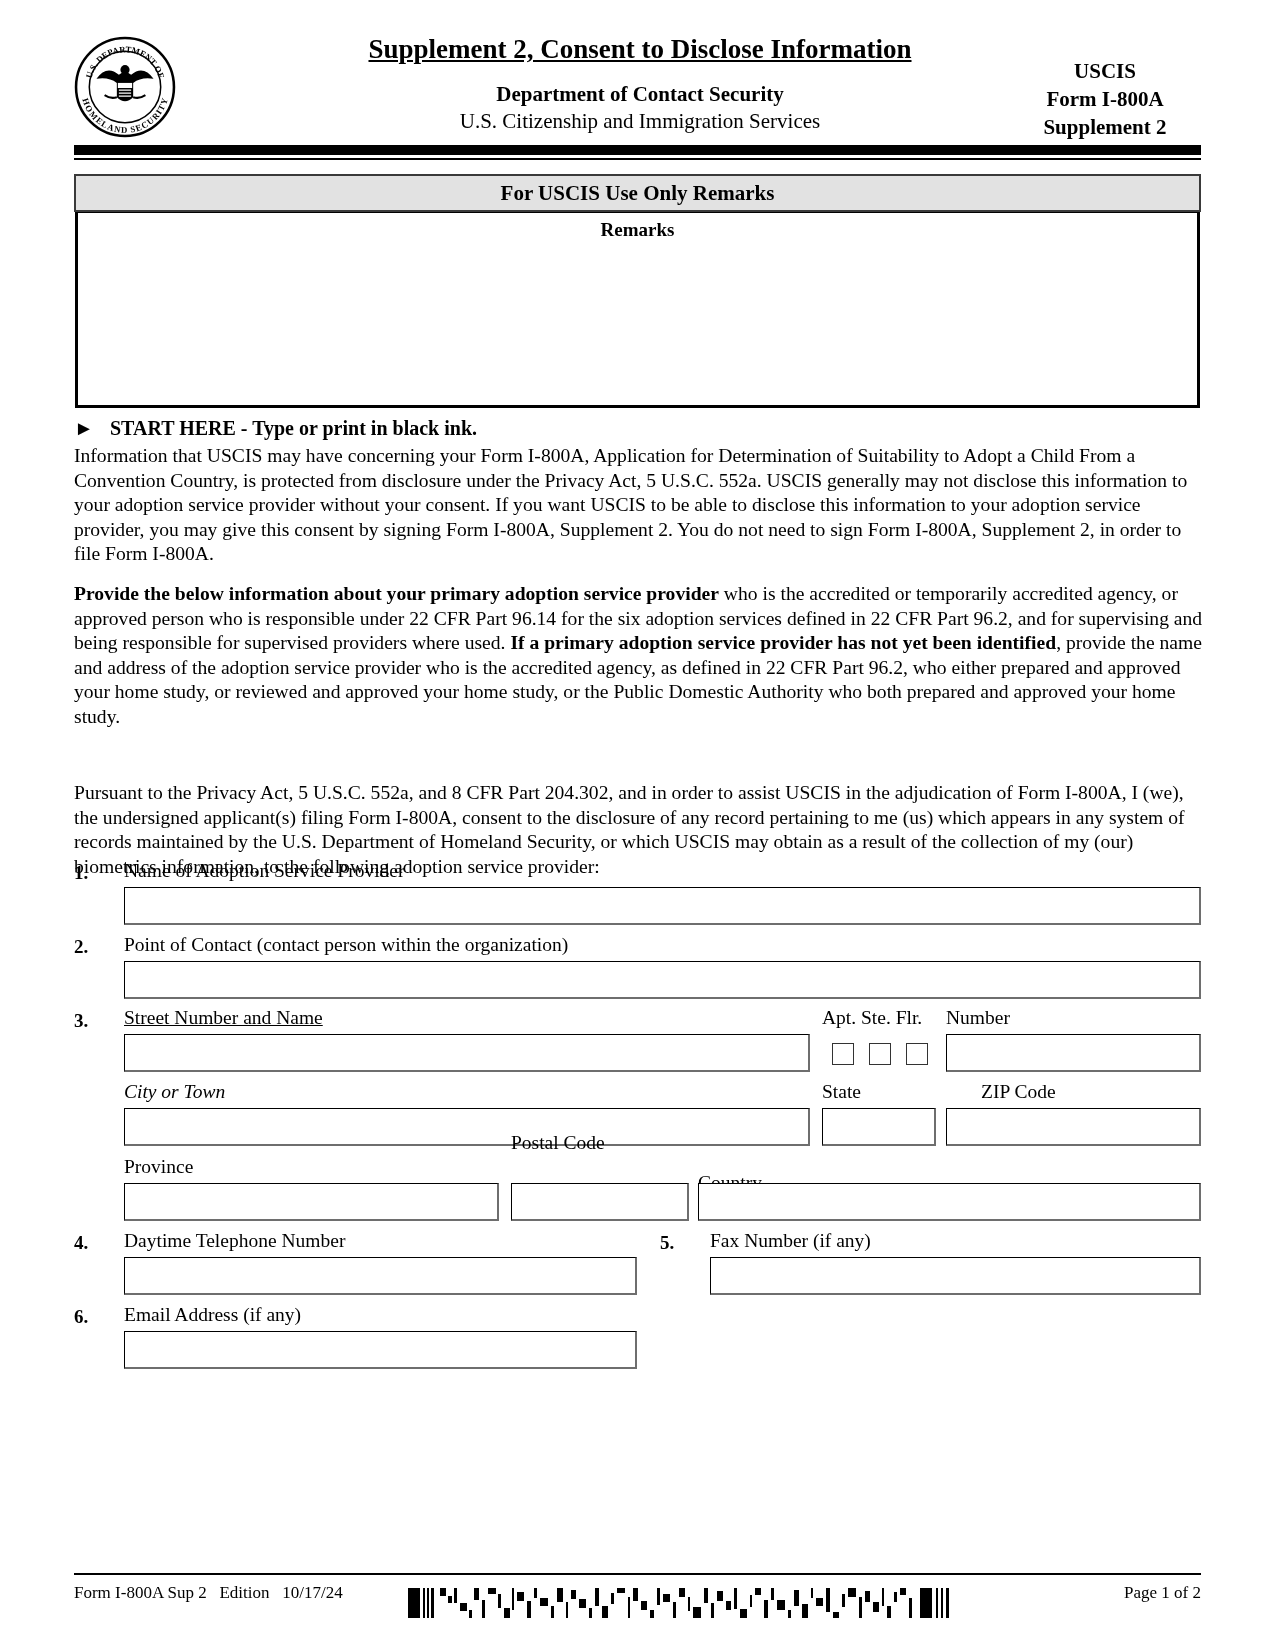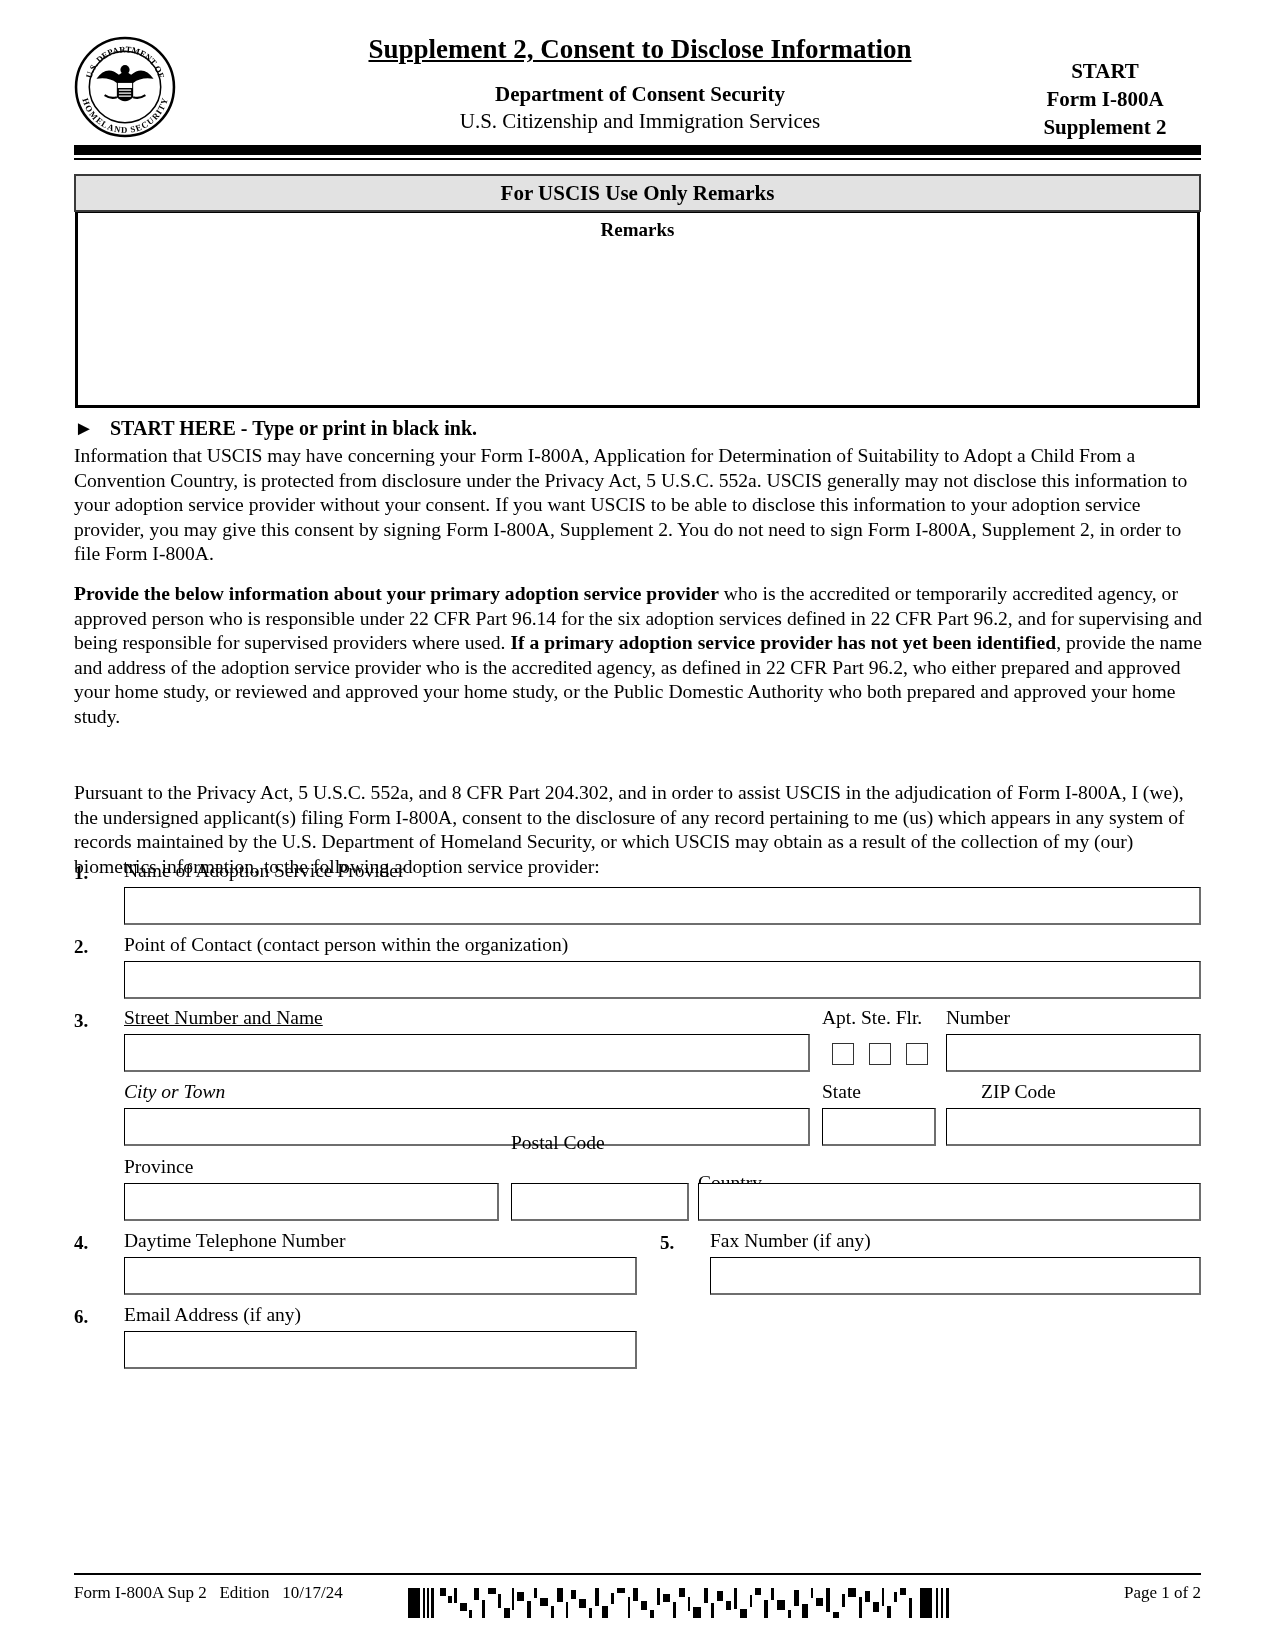--- a/index.html
+++ b/index.html
@@ -56,24 +56,24 @@
     <text font-size="8.5" font-family="Liberation Serif, serif" font-weight="bold" dy="7"><textPath href="#arcBot" startOffset="50%" text-anchor="middle">HOMELAND SECURITY</textPath></text>
 
     <path d="M22 42 Q32 28 44 38 L50 34 L56 38 Q68 28 78 42 Q66 40 58 46 L58 60 Q50 68 42 60 L42 46 Q34 40 22 42 Z" fill="#000"></path>
     <circle cx="50" cy="33" r="4.5" fill="#000"></circle>
     <rect x="43" y="46" width="14" height="5" fill="#fff"></rect>
     <path d="M44 53 H56 M44 56 H56 M44 59 H56" stroke="#fff" stroke-width="1.2"></path>
     <path d="M30 58 Q36 62 42 60 M70 58 Q64 62 58 60" stroke="#000" stroke-width="2" fill="none"></path>
   </svg>
 
   <div class="title">Supplement 2, Consent to Disclose Information</div>
-  <div class="dept">Department of Consent Security</div>
+  <div class="dept">Department of Contact Security</div>
   <div class="agency">U.S. Citizenship and Immigration Services</div>
   <div class="formid">
-    <div>START</div>
+    <div>USCIS</div>
     <div>Form I-800A</div>
     <div>Supplement 2</div>
   </div>
   <div class="rule-thick"></div>
   <div class="rule-thin"></div>
 
   <div class="remarks-head">For USCIS Use Only Remarks</div>
   <div class="remarks-body">
     <div class="remarks-label">Remarks</div>
   </div>

